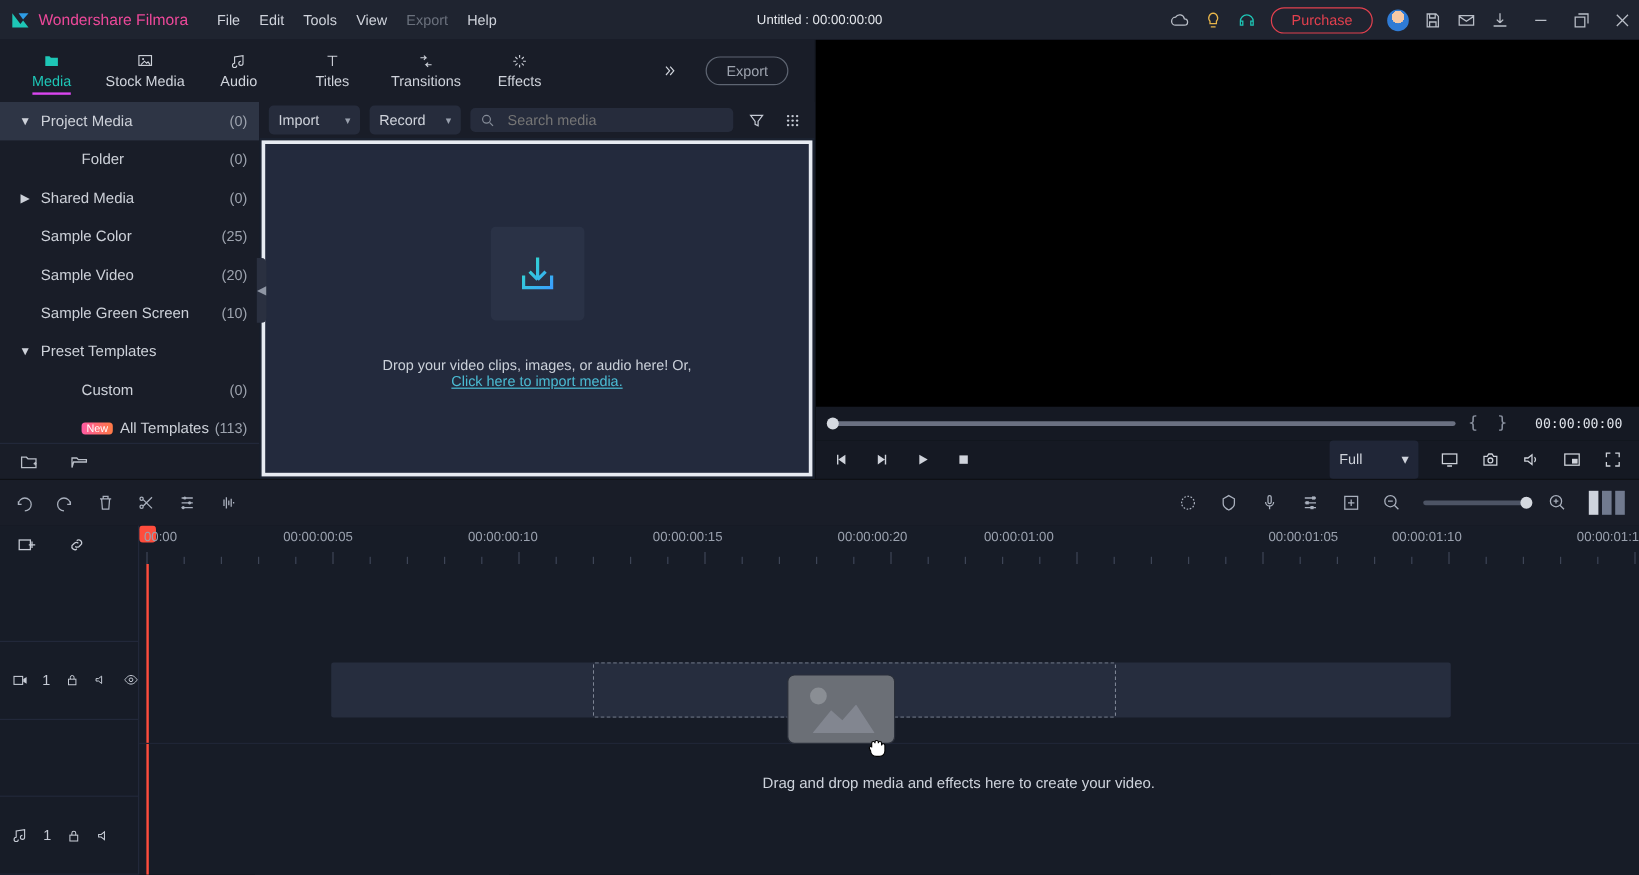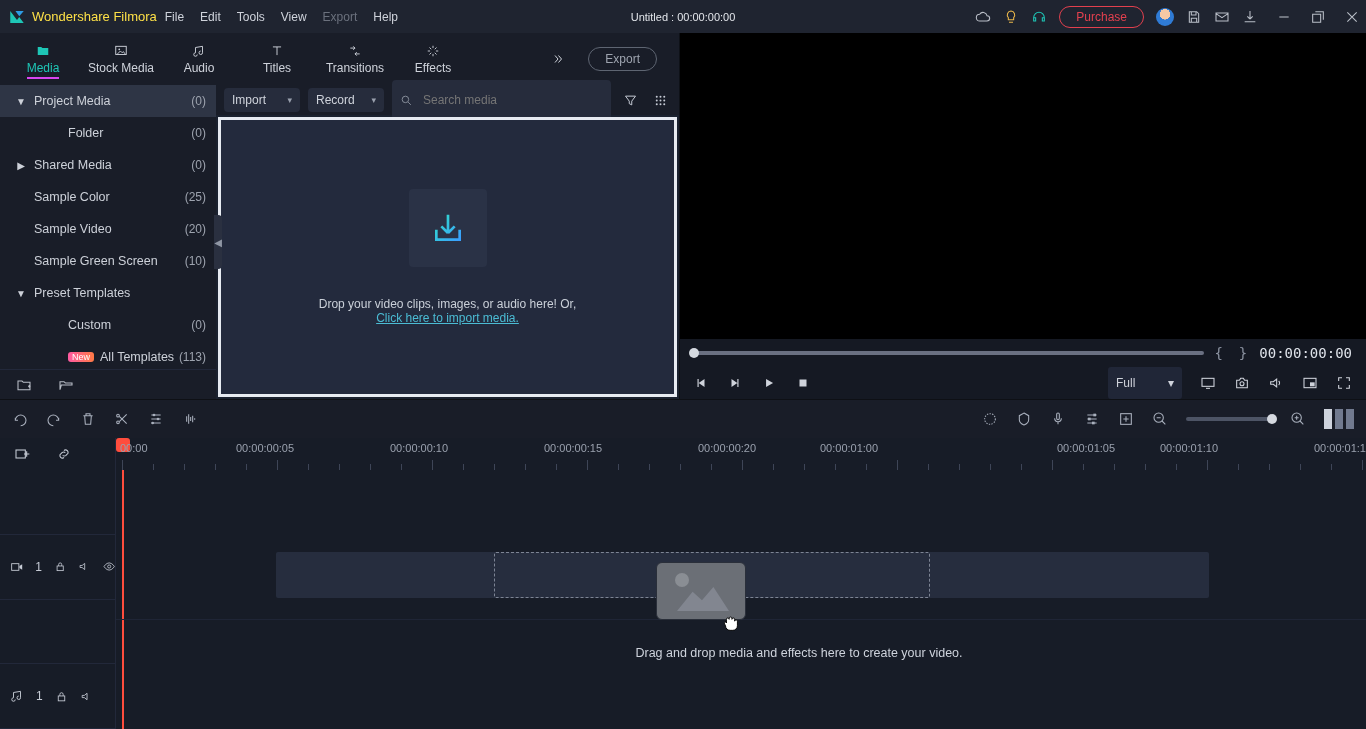--- a/index.html
+++ b/index.html
@@ -2,21 +2,21 @@
 <html><head>
 <meta charset="utf-8">
 <style>
 html,body{margin:0;padding:0;width:1366px;height:729px;background:#0f1219;font-family:"Segoe UI",Arial,sans-serif;font-size:12px;color:#c7ccd1;overflow:hidden;user-select:none}
 *{box-sizing:border-box}
 svg{display:block}
 
 
 .titlebar{height:33px;background:#1f2430;display:flex;align-items:center;padding:0 6px;position:relative}
 .logo{width:18px;height:18px;margin:0 6px 0 2px}
-.app-name{color:#fde047;font-size:13px;}
+.app-name{color:#ec4899;font-size:13px;margin-right:16px}
 .menu{display:flex;gap:0}
 .menu span{padding:0 8px;color:#cfd3db;font-size:12px}
 .menu span.dis{color:#6b717d}
 .tb-center{position:absolute;left:50%;transform:translateX(-50%);color:#e2e5ea;font-size:11px}
 .tb-right{margin-left:auto;display:flex;align-items:center;gap:12px}
 .purchase{border:1px solid #e2404e;color:#e2404e;border-radius:14px;padding:3px 16px;font-size:12px}
 .tico{width:16px;height:16px;color:#b9bec7}
 .win-btns{display:flex;gap:18px;margin-left:6px}
 .avatar{width:18px;height:18px;border-radius:50%;background:radial-gradient(circle at 50% 35%,#f6c9a5 0 35%,#2f7bd5 36% 100%)}
 
@@ -49,37 +49,37 @@
 .trow .ar.blank{visibility:hidden}
 .trow .cnt{margin-left:auto;color:#9da3ae;font-size:12px}
 .badge-new{background:linear-gradient(90deg,#ff5aa2,#ff7a45);color:#fff;font-size:9px;border-radius:3px;padding:0 4px;margin-right:6px}
 .tree-bottom{height:30px;display:flex;align-items:center;gap:26px;padding-left:16px;border-top:1px solid #22283a;color:#a9b0bd}
 .tree-handle{position:absolute;right:-6px;top:50%;transform:translateY(-50%);width:8px;height:54px;background:#2a3040;border-radius:0 4px 4px 0;display:flex;align-items:center;justify-content:center;color:#8f96a4;font-size:10px}
 
 .import-area{flex:1;display:flex;flex-direction:column;background:#1b2230}
 .import-bar{height:30px;display:flex;align-items:center;gap:8px;padding:4px 8px;background:#191d28}
 .dd{display:flex;align-items:center;justify-content:space-between;height:24px;background:#262c3c;border-radius:4px;padding:0 8px;color:#cfd3db;font-size:12px;min-width:76px}
 .dd .chev{font-size:9px;color:#99a0ad}
-.search{flex:1;display:flex;align-items:center;height:40px;background:#262c3c;border-radius:4px;padding:0 8px;gap:8px;color:#868d99}
+.search{flex:1;display:flex;align-items:center;height:20px;background:#262c3c;border-radius:4px;padding:0 8px;gap:8px;color:#868d99}
 .search input{flex:1;background:transparent;border:0;outline:0;color:#cfd3db;font-size:12px}
 .ib-ico{width:22px;height:22px;display:flex;align-items:center;justify-content:center;color:#c6cbd5}
 .drop-outer{flex:1;padding:2px}
 .drop{height:100%;border:3px solid #e7ebf2;display:flex;flex-direction:column;align-items:center;justify-content:center;color:#c8cdd6;background:#232a3d}
 .drop .tile{width:78px;height:78px;background:#2a3246;border-radius:4px;display:flex;align-items:center;justify-content:center;margin-bottom:30px}
 .drop .txt{font-size:12px;color:#cad0d9}
 .drop .lnk{color:#4bbcd4;text-decoration:underline;cursor:pointer}
 
 
 .main-right{flex:1;display:flex;flex-direction:column;background:#0c0e12}
 .preview{flex:1;background:#000}
 .scrub-row{height:28px;display:flex;align-items:center;padding:0 14px;gap:10px;background:#151923}
 .scrub{flex:1; position:relative; height:4px;background:#6a7081;border-radius:2px}
 .scrub .knob{position:absolute;left:0;top:50%;transform:translate(-50%,-50%);width:10px;height:10px;border-radius:50%;background:#d5d9e0}
 .braces{display:flex;gap:16px;color:#8b92a0;font-family:Consolas,monospace;font-size:14px}
-.tc{color:#dfe3ea;font-family:Consolas,monospace;font-size:14px;margin-left:2px}
+.tc{color:#dfe3ea;font-family:Consolas,monospace;font-size:11px;margin-left:13px}
 .pv-ctrl{height:32px;display:flex;align-items:center;padding:0 14px;background:#151923;gap:20px}
 .pv-left{display:flex;gap:20px;color:#cfd3db}
 .pv-right{margin-left:auto;display:flex;align-items:center;gap:18px;color:#cfd3db}
 .quality{display:flex;align-items:center;height:32px;min-width:74px;background:#202637;border-radius:3px;padding:0 8px;justify-content:space-between;font-size:12px}
 
 
 .timeline{height:330px;background:#151923;display:flex;flex-direction:column;border-top:1px solid #0e1015}
 
 
 .tl-bar{height:38px;display:flex;align-items:center;padding:0 12px;gap:18px;color:#a9b0bd;background:#191d28}

